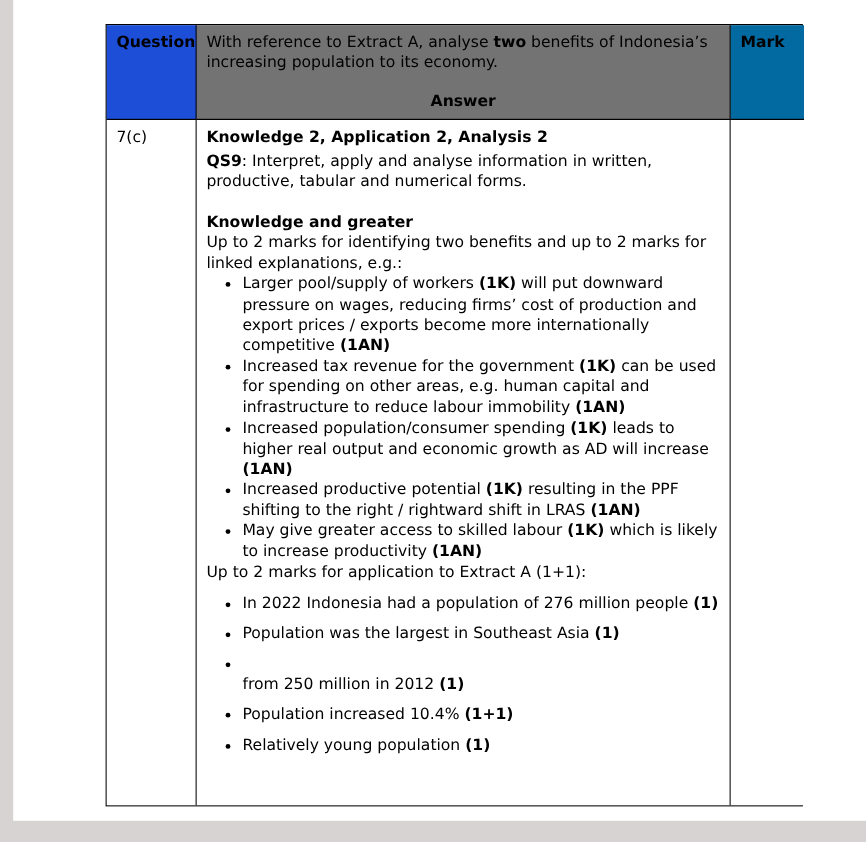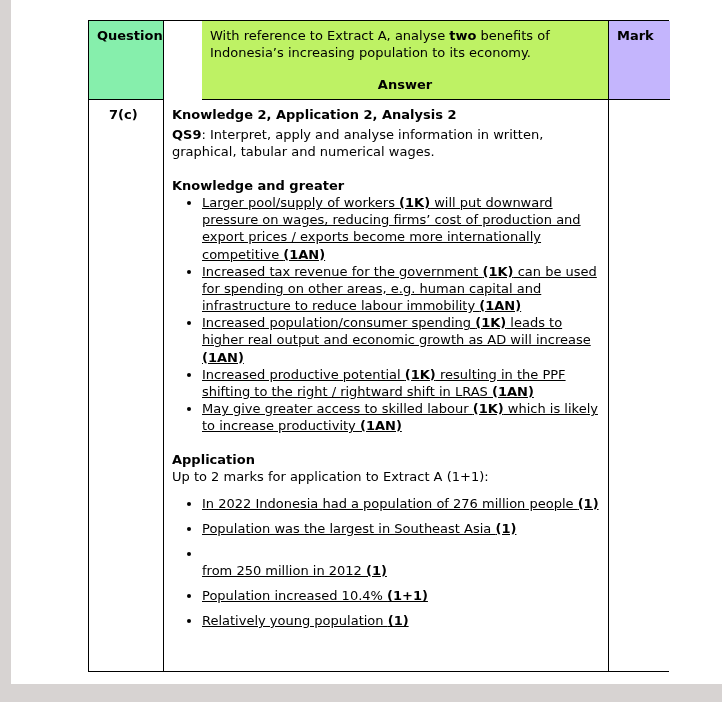--- a/index.html
+++ b/index.html
@@ -14,69 +14,69 @@
   .tbl{
     position:absolute;left:88px;top:20px;width:581px;height:652px;
     display:grid;grid-template-columns:75px 445px 61px;grid-template-rows:auto 1fr;
     border:1px solid #000;box-sizing:border-box;
   }
   .cell{border-right:1px solid #000;border-bottom:1px solid #000;padding:6px 8px;box-sizing:border-box;}
   .cell.last-col{border-right:none;}
   .cell.body-row{border-bottom:none;background:#fff;}
   .hdr{font-weight:bold;}
   .answer-label{font-weight:bold;margin-top:15px;text-align:center;}
-  .qnum{font-weight:bold;margin-left:12px;}
+  .qnum{font-weight:normal;}
   .skills-heading{font-weight:bold;margin-bottom:2px;}
   .quant-block{margin-top:0;}
   .sec-heading{font-weight:bold;margin-top:17px;}
   ul{margin:0;padding-left:30px;}
-  li{margin:0;padding:0;text-decoration:underline;}
+  li{margin:0;padding:0;}
   .app-list{margin-top:9px;}
   .app-list li{margin-bottom:8px;}
   .mark-cell-body{display:flex;flex-direction:column;justify-content:flex-end;align-items:flex-start;padding-bottom:12px;}
   b{font-weight:bold;}
 </style>
 </head>
 <body>
 
 <div class="edge-left" style="background-color: rgb(215, 211, 210);"></div>
 <div class="edge-bottom" style="background-color: rgb(215, 211, 210);"></div>
 
 <div class="tbl">
 
-  <div class="cell hdr" style="background-color: #86efac;">
+  <div class="cell hdr" style="background-color: #1d4ed8;">
     <span>Question</span>
   </div>
-  <div class="cell" style="background-color: #bef264; margin-left: 38px;">
+  <div class="cell" style="background-color: #737373;">
     <div><span>With reference to Extract A, analyse </span><b>two</b><span> benefits of Indonesia’s increasing population to its economy.</span></div>
     <div class="answer-label">Answer</div>
   </div>
-  <div class="cell last-col hdr" style="background-color: #c4b5fd;">
+  <div class="cell last-col hdr" style="background-color: #0369a1;">
     <span>Mark</span>
   </div>
 
   <div class="cell body-row">
     <span class="qnum">7(c)</span>
   </div>
 
   <div class="cell body-row">
     <div class="skills-heading">Knowledge 2, Application 2, Analysis 2</div>
 
-    <div><b>QS9</b><span>: Interpret, apply and analyse information in written,</span><br><span>graphical, tabular and numerical wages.</span></div>
+    <div><b>QS9</b><span>: Interpret, apply and analyse information in written,</span><br><span>productive, tabular and numerical forms.</span></div>
 
     <div class="sec-heading">Knowledge and greater</div>
+    <div>Up to 2 marks for identifying two benefits and up to 2 marks for linked explanations, e.g.:</div>
     <ul class="k-list">
       <li><span>Larger pool/supply of workers </span><b>(1K)</b><span> will put downward pressure on wages, reducing firms’ cost of production and export prices / exports become more internationally competitive </span><b>(1AN)</b></li>
       <li><span>Increased tax revenue for the government </span><b>(1K)</b><span> can be used for spending on other areas, e.g. human capital and infrastructure to reduce labour immobility </span><b>(1AN)</b></li>
       <li><span>Increased population/consumer spending </span><b>(1K)</b><span> leads to higher real output and economic growth as AD will increase </span><b>(1AN)</b></li>
       <li><span>Increased productive potential </span><b>(1K)</b><span> resulting in the PPF shifting to the right / rightward shift in LRAS </span><b>(1AN)</b></li>
       <li><span>May give greater access to skilled labour </span><b>(1K)</b><span> which is likely to increase productivity </span><b>(1AN)</b></li>
     </ul>
 
-    <div class="sec-heading">Application</div>
     <div>Up to 2 marks for application to Extract A (1+1):</div>
     <ul class="app-list">
       <li><span>In 2022 Indonesia had a population of 276 million people </span><b>(1)</b></li>
       <li><span>Population was the largest in Southeast Asia </span><b>(1)</b></li>
       <li><br><span>from 250 million in 2012 </span><b>(1)</b></li>
       <li><span>Population increased 10.4% </span><b>(1+1)</b></li>
       <li><span>Relatively young population </span><b>(1)</b></li>
 
     </ul>
   </div>

